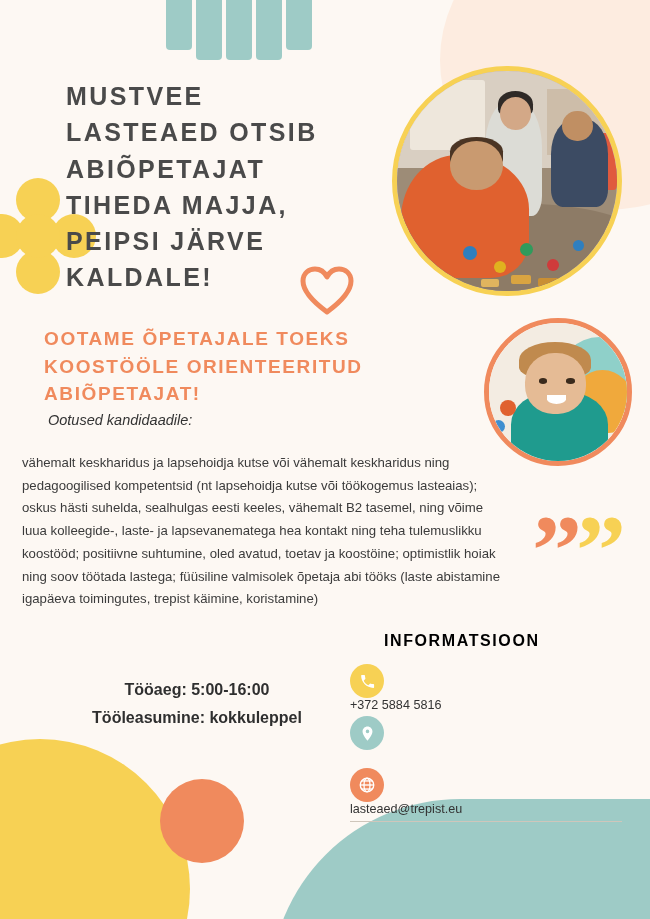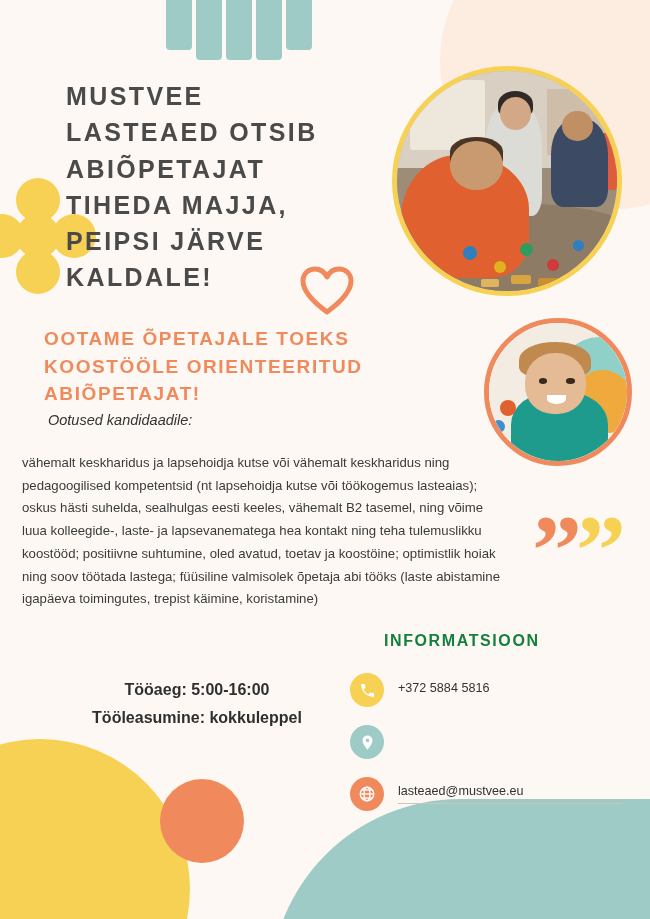--- a/index.html
+++ b/index.html
@@ -185,32 +185,31 @@
     color: #2f2f2f;
   }
 
   
   .info-title {
     position: absolute;
     top: 632px; left: 384px;
     font-size: 16px;
     font-weight: bold;
     letter-spacing: 1.6px;
-    color: #15803d;
+    color: #000000;
   }
   .contact-list {
     position: absolute;
     top: 664px; left: 350px;
     width: 272px;
   }
   .contact-row {
     display: flex;
-    align-items: center;
-    gap: 14px;
     height: 52px;
+    flex-direction: column;
   }
   .cicon {
     width: 34px; height: 34px;
     border-radius: 50%;
     display: flex; align-items: center; justify-content: center;
     flex: 0 0 34px;
   }
   .cicon.yellow { background: #f7d154; }
   .cicon.teal { background: #9ecbc6; }
   .cicon.orange { background: #f08a5d; }
@@ -342,18 +341,18 @@
     <div class="contact-row">
       <div class="cicon orange">
         <svg width="18" height="18" viewBox="0 0 24 24" fill="none" stroke="#ffffff" stroke-width="1.8">
           <circle cx="12" cy="12" r="9"></circle>
           <ellipse cx="12" cy="12" rx="4" ry="9"></ellipse>
           <line x1="3" y1="12" x2="21" y2="12"></line>
           <line x1="4.8" y1="6.6" x2="19.2" y2="6.6"></line>
           <line x1="4.8" y1="17.4" x2="19.2" y2="17.4"></line>
         </svg>
       </div>
-      <div class="ctext underline">lasteaed@mustvee.eu</div>
+      <div class="ctext underline">lasteaed@trepist.eu</div>
     </div>
 
   </div>
 
 </div>
 
 </body></html>

